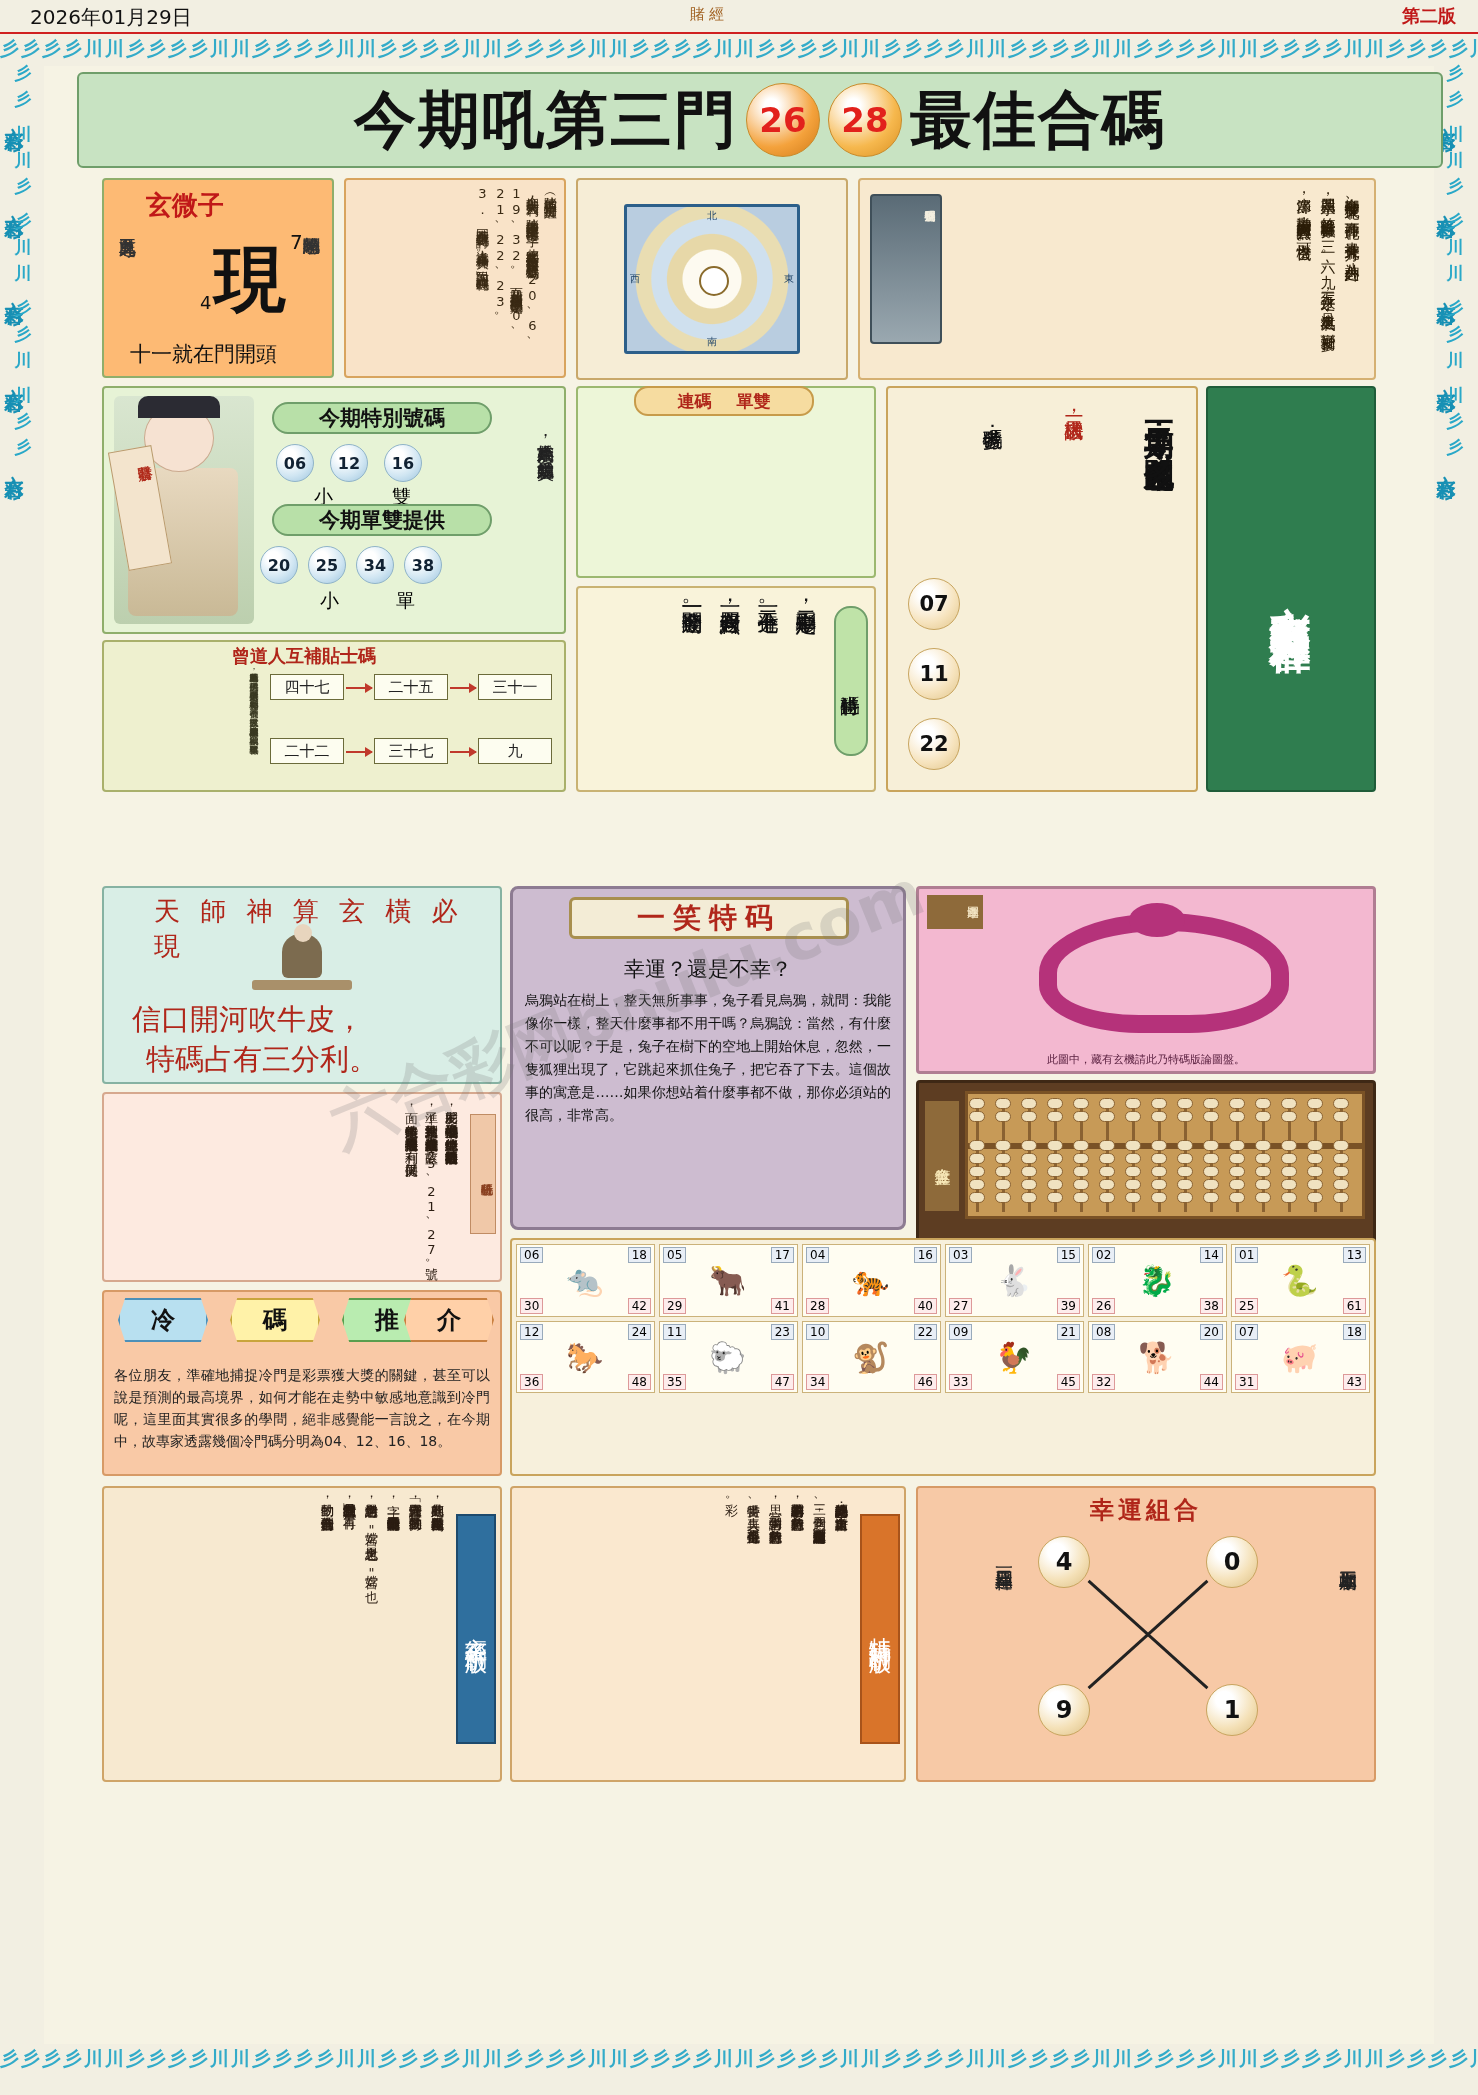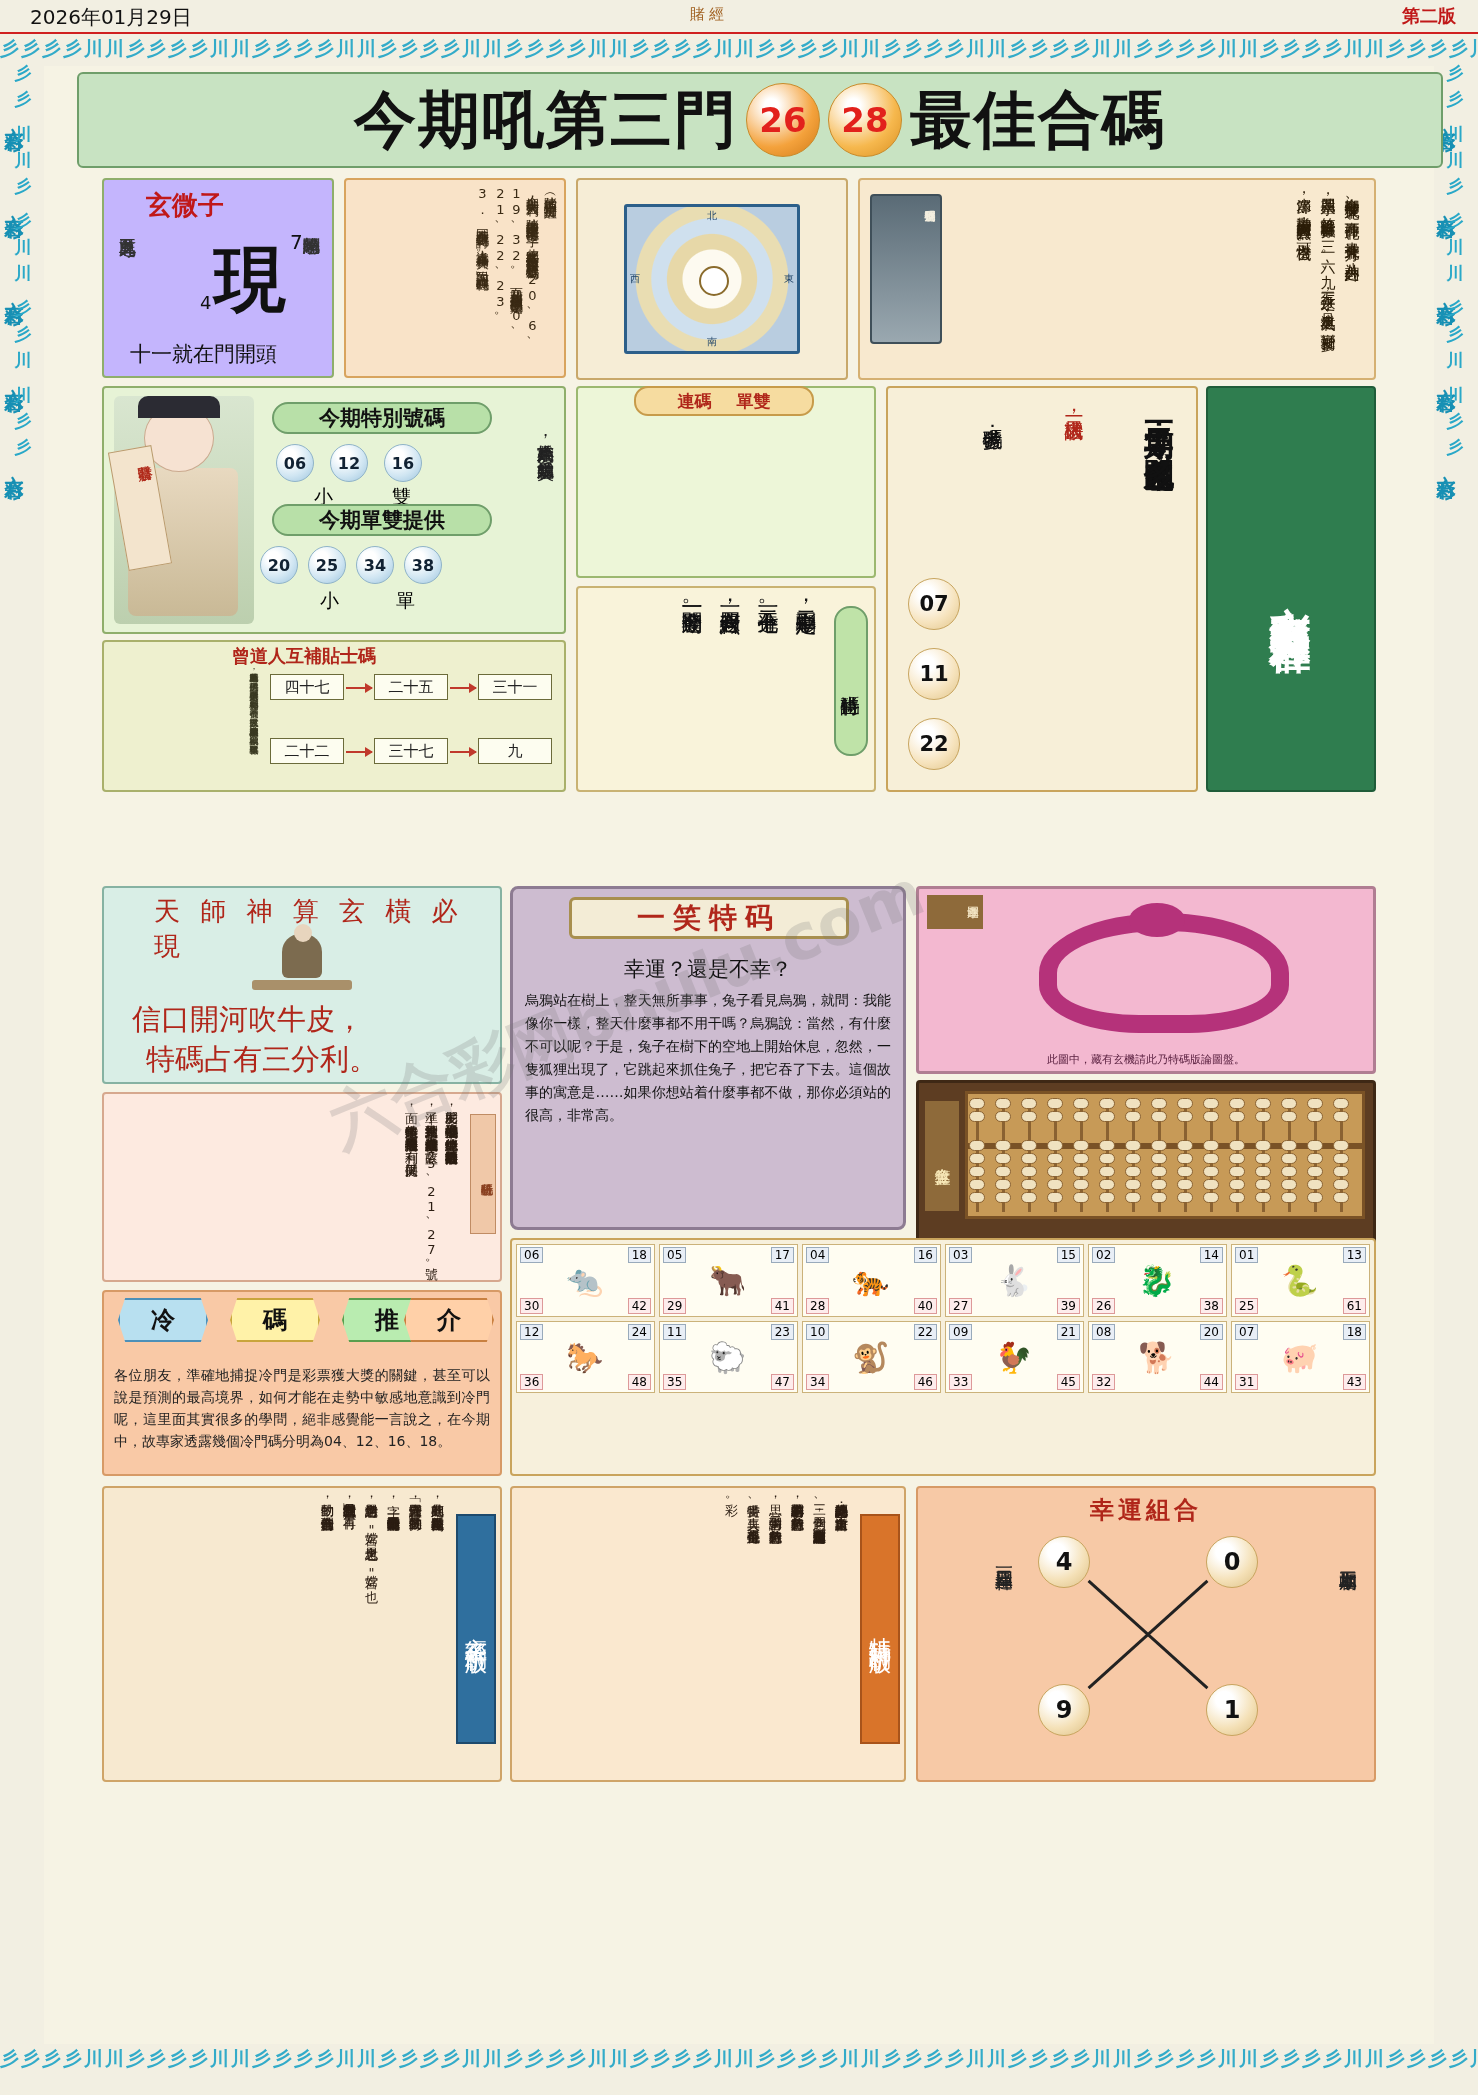--- a/index.html
+++ b/index.html
@@ -64,21 +64,21 @@
     background:radial-gradient(circle at 34% 30%, #ffffff 10%, #f4a23c 60%, #d07a18 100%);
     border:1px solid #c98b2a;
   }
   .ball.b2 { background:radial-gradient(circle at 34% 30%, #ffffff 10%, #f6b84e 60%, #d98f20 100%); }
 
   
   .blk { position:absolute; border-radius:4px; }
 
   #xuanweizi {
     left:58px; top:112px; width:232px; height:200px;
-    background:#c4b5fd; border:2px solid #8fae6b;
+    background:#fdba74; border:2px solid #8fae6b;
   }
   #xuanweizi .title { position:absolute; left:42px; top:8px; font-size:26px; color:#c01818; font-weight:bold;}
   #xuanweizi .left-col {
     position:absolute; left:14px; top:46px; font-size:17px; color:#333; line-height:20px;
   }
   #xuanweizi .bigchar {
     position:absolute; left:110px; top:52px; font-size:72px; font-weight:bold; color:#111;
   }
   #xuanweizi .sup7 { position:absolute; left:186px; top:50px; font-size:20px; color:#111;}
   #xuanweizi .sub4 { position:absolute; left:96px; top:112px; font-size:18px; color:#111;}

